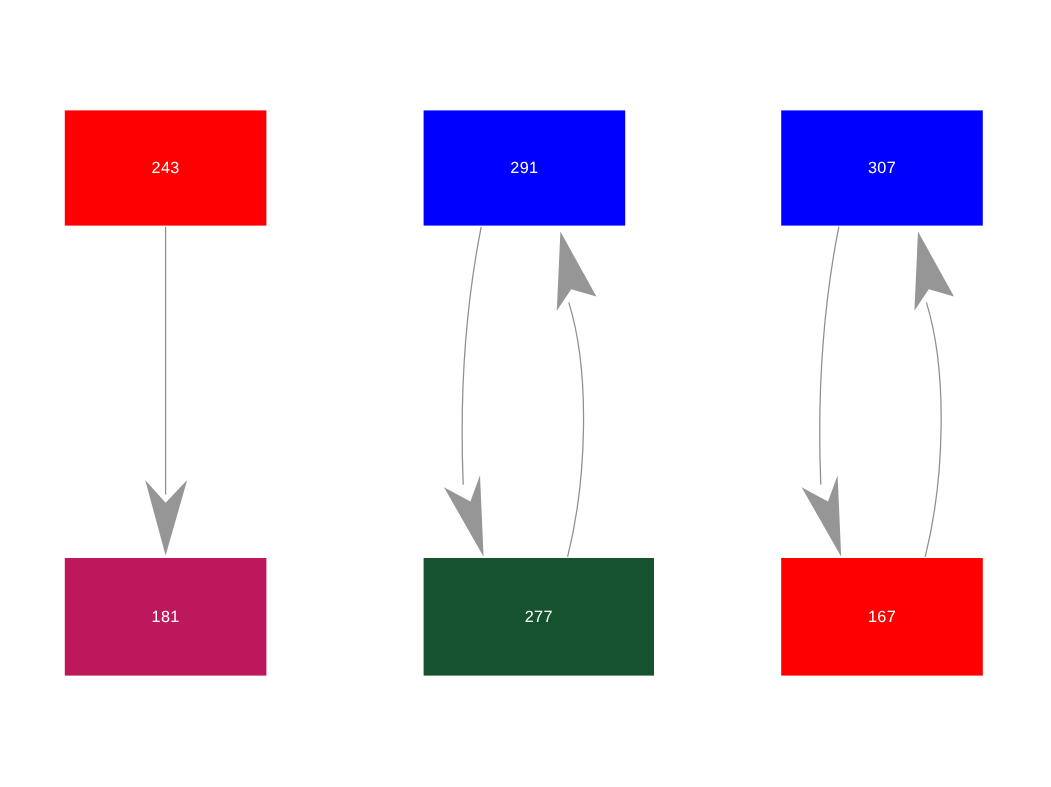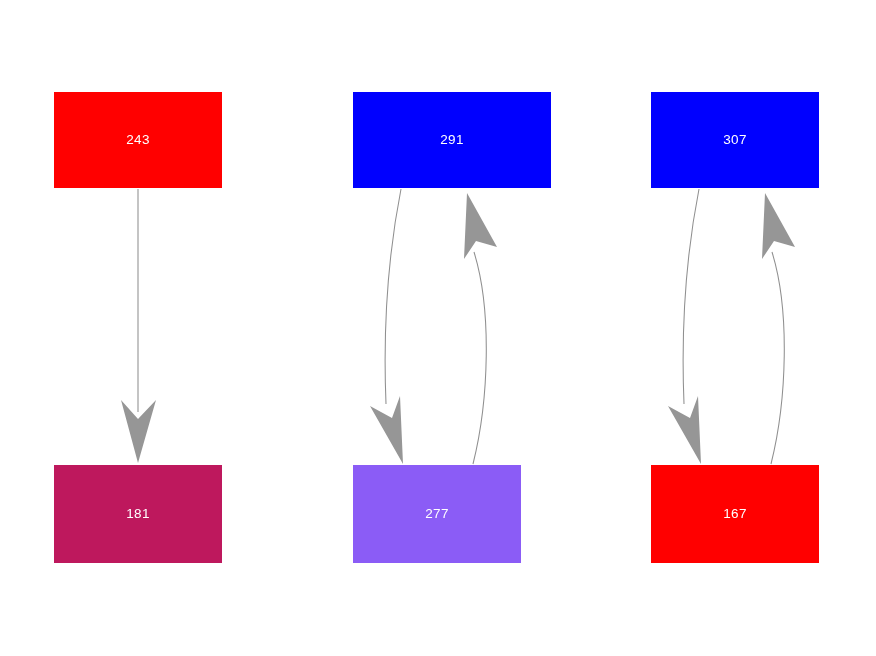--- a/index.html
+++ b/index.html
@@ -83,25 +83,25 @@
   </svg>
 
   <div class="node" style="left:54px; top:92px; width:168px; height:96px; background:#ff0000;">
     <span class="node-label">243</span>
   </div>
 
   <div class="node" style="left:54px; top:465px; width:168px; height:98px; background:#be185d;">
     <span class="node-label">181</span>
   </div>
 
-  <div class="node" style="left:353px; top:92px; width:198px; height:96px; background:#0000ff;">
+  <div class="node" style="left:353px; top:92px; width:168px; height:96px; background:#0000ff;">
     <span class="node-label">291</span>
   </div>
 
-  <div class="node" style="left:353px; top:465px; width:168px; height:98px; background:#8b5cf6;">
+  <div class="node" style="left:353px; top:465px; width:192px; height:98px; background:#14532d;">
     <span class="node-label">277</span>
   </div>
 
   <div class="node" style="left:651px; top:92px; width:168px; height:96px; background:#0000ff;align-items:center;">
     <span class="node-label">307</span>
   </div>
 
   <div class="node" style="left:651px; top:465px; width:168px; height:98px; background:#ff0000;">
     <span class="node-label">167</span>
   </div>

